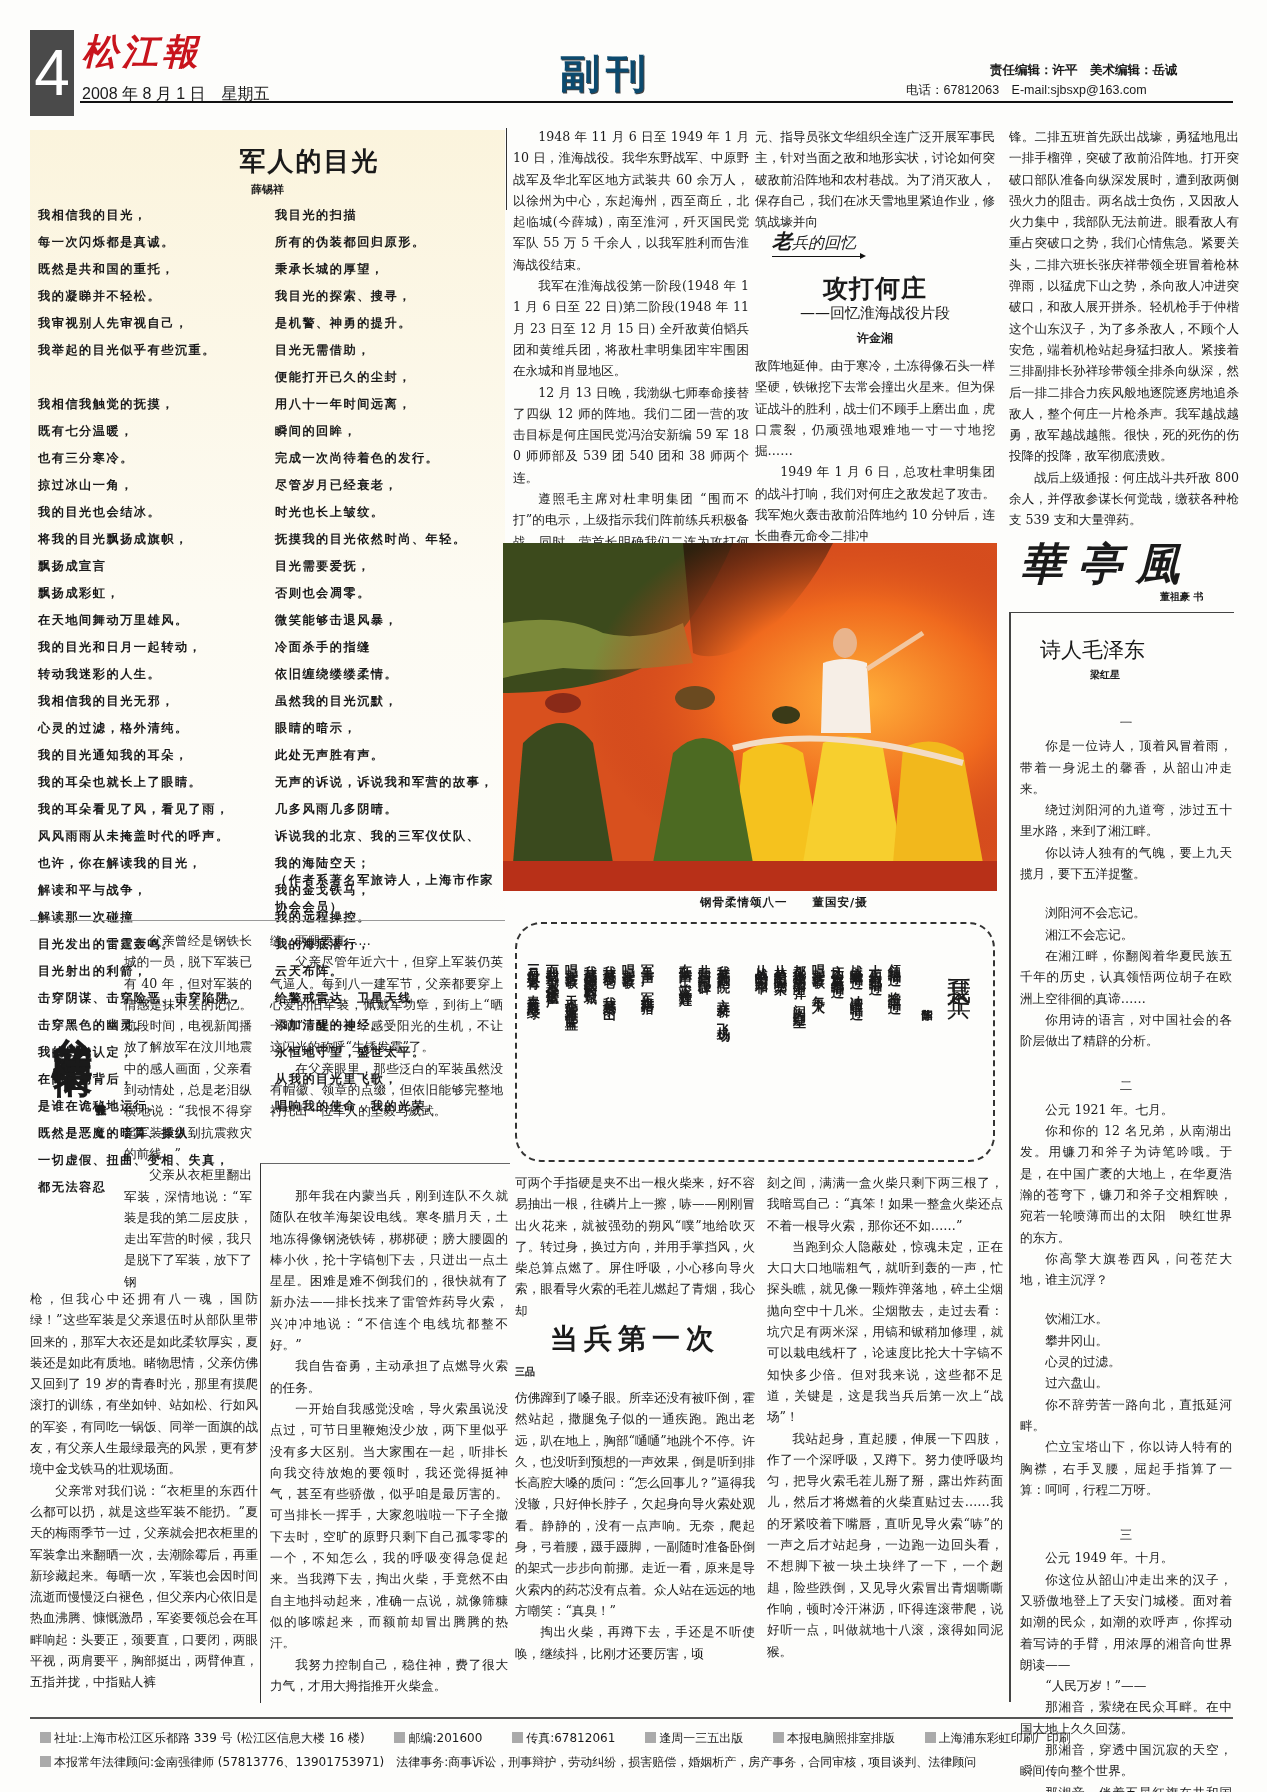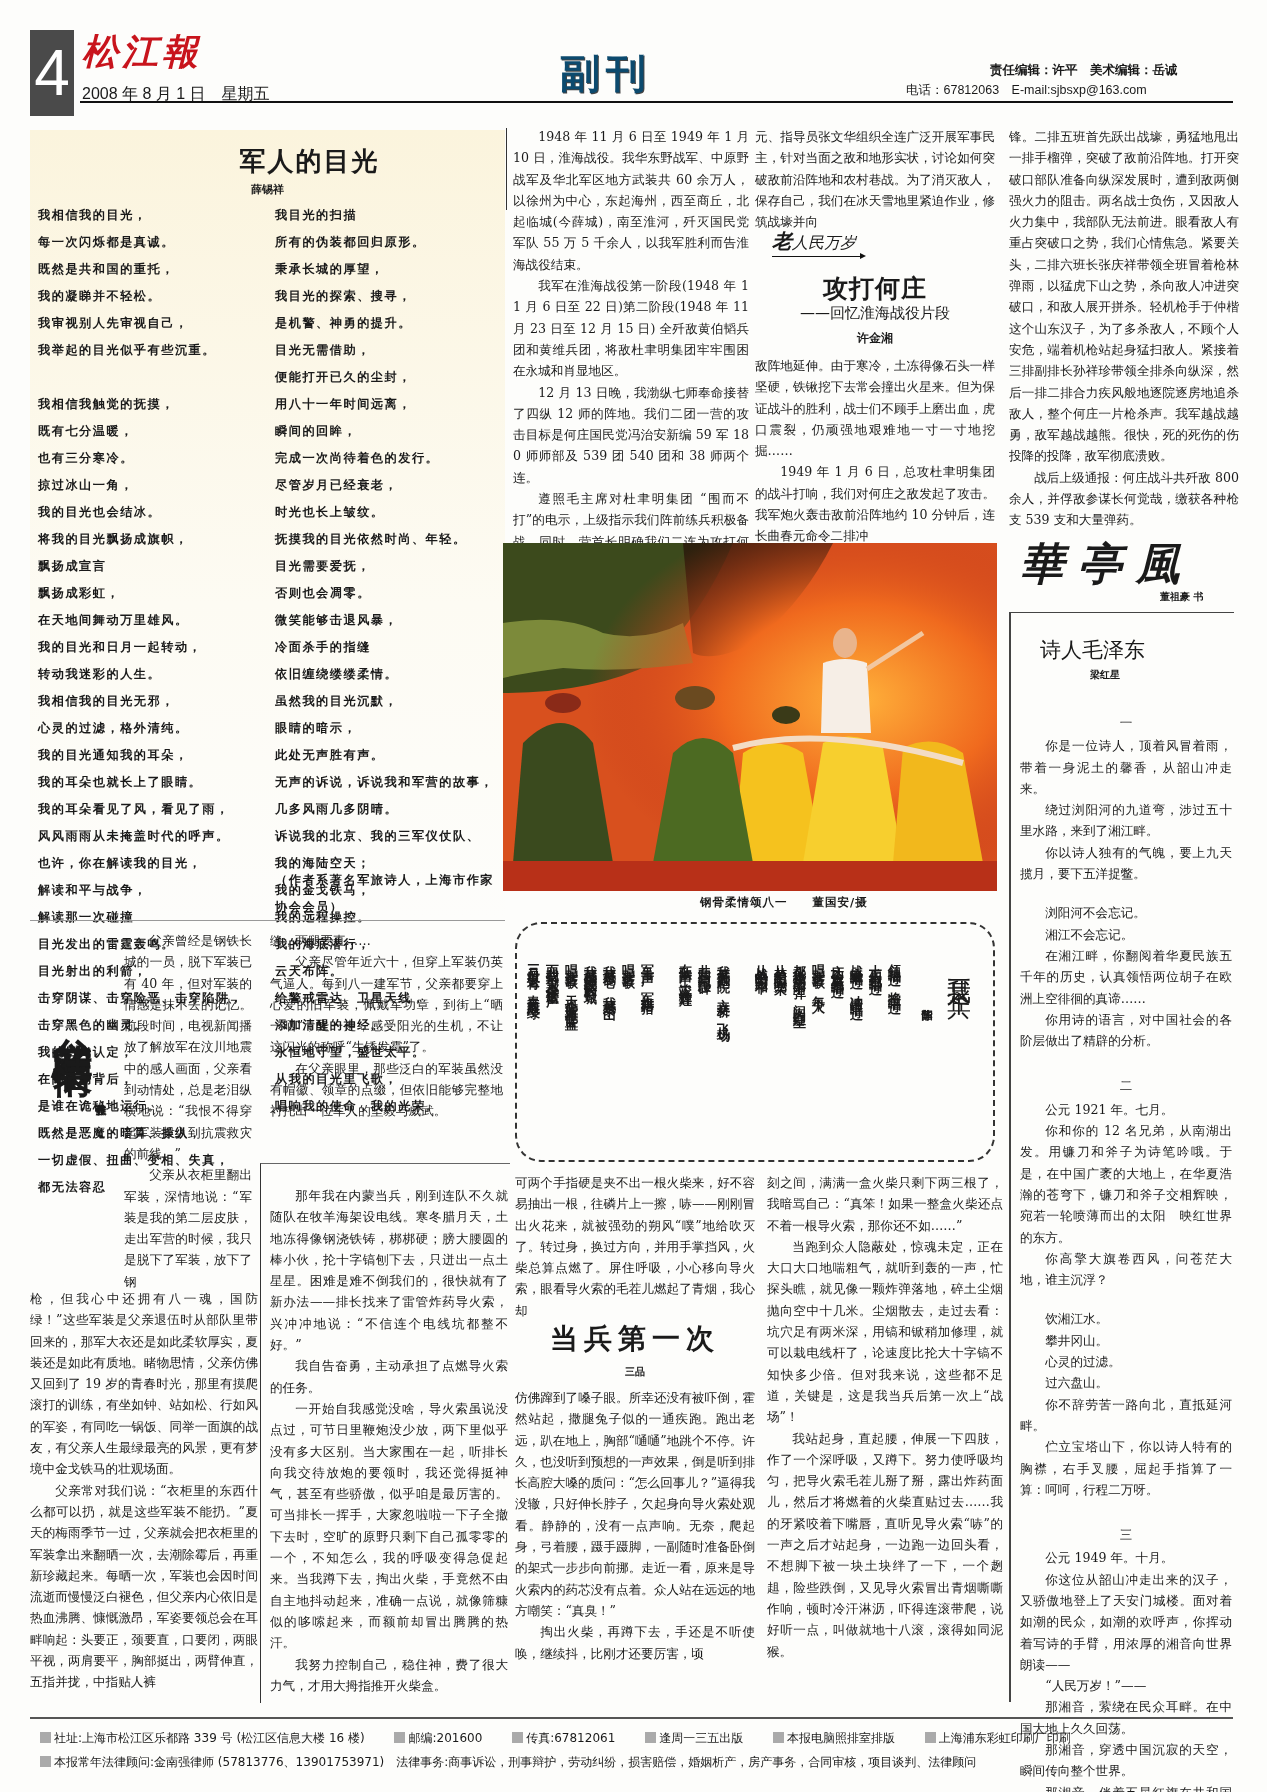--- a/index.html
+++ b/index.html
@@ -58,21 +58,21 @@
 #father-title{left:46px;top:1005px;writing-mode:vertical-rl;font-size:40px;font-weight:bold;letter-spacing:4px;font-family:"DejaVu Serif",serif}
 #father-author{left:92px;top:1095px;writing-mode:vertical-rl;font-size:11px;font-weight:bold}
 #father-a{left:124px;top:930px;width:128px}
 #father-b{left:270px;top:930px;width:233px}
 #father-c{left:30px;top:1288px;width:228px}
 
 #first-box{left:260px;top:1163px;width:250px;height:540px;border-left:1px solid #333;border-top:1px solid #666}
 #first-a{left:270px;top:1185px;width:238px}
 #first-b{left:515px;top:1172px;width:240px}
 #first-title{left:515px;top:1320px;width:240px;text-align:center;font-size:28px;font-weight:bold;letter-spacing:6px;font-family:"DejaVu Serif",serif}
-#first-author{left:515px;top:1365px;width:240px;text-align:center;font-size:10px;font-weight:bold}
+#first-author{left:515px;top:1365px;width:240px;font-size:10px;font-weight:bold}
 #first-c{left:515px;top:1387px;width:240px}
 #first-d{left:767px;top:1172px;width:236px}
 
 #footer-rule{left:30px;top:1717px;width:1203px;height:2px;background:#555}
 #footer1,#footer2{left:40px;font-size:12px;font-weight:normal;font-family:"DejaVu Sans",sans-serif;white-space:nowrap}
 #footer1{top:1730px}
 #footer2{top:1754px}
 .sq{display:inline-block;width:11px;height:11px;background:#aaa;margin:0 3px 0 0;vertical-align:-1px}
 .fgap{display:inline-block;width:26px}
 </style>
@@ -167,21 +167,21 @@
 
 <div class="abs txt" id="heart">
   <p>1948 年 11 月 6 日至 1949 年 1 月 10 日，淮海战役。我华东野战军、中原野战军及华北军区地方武装共 60 余万人，以徐州为中心，东起海州，西至商丘，北起临城(今薛城)，南至淮河，歼灭国民党军队 55 万 5 千余人，以我军胜利而告淮海战役结束。</p>
   <p>我军在淮海战役第一阶段(1948 年 11 月 6 日至 22 日)第二阶段(1948 年 11 月 23 日至 12 月 15 日) 全歼敌黄伯韬兵团和黄维兵团，将敌杜聿明集团牢牢围困在永城和肖显地区。</p>
   <p>12 月 13 日晚，我渤纵七师奉命接替了四纵 12 师的阵地。我们二团一营的攻击目标是何庄国民党冯治安新编 59 军 180 师师部及 539 团 540 团和 38 师两个连。</p>
   <p>遵照毛主席对杜聿明集团 “围而不打”的电示，上级指示我们阵前练兵积极备战。同时，营首长明确我们二连为攻打何庄主攻连。据此，连长曲春</p>
 </div>
 <div class="abs txt" id="heart2">
   <p class="noind">元、指导员张文华组织全连广泛开展军事民主，针对当面之敌和地形实状，讨论如何突破敌前沿阵地和农村巷战。为了消灭敌人，保存自己，我们在冰天雪地里紧迫作业，修筑战壕并向</p>
 </div>
-<div class="abs" id="oldsoldier-tag"><b>老</b><span>人民万岁</span></div>
+<div class="abs" id="oldsoldier-tag"><b>老</b><span>兵的回忆</span></div>
 <div class="abs" id="oldsoldier-arrow"></div>
 <div class="abs" id="hez-title">攻打何庄</div>
 <div class="abs" id="hez-sub">——回忆淮海战役片段</div>
 <div class="abs" id="hez-author">许金湘</div>
 <div class="abs txt" id="heart3">
   <p class="noind">敌阵地延伸。由于寒冷，土冻得像石头一样坚硬，铁锹挖下去常会撞出火星来。但为保证战斗的胜利，战士们不顾手上磨出血，虎口震裂，仍顽强地艰难地一寸一寸地挖掘……</p>
   <p>1949 年 1 月 6 日，总攻杜聿明集团的战斗打响，我们对何庄之敌发起了攻击。我军炮火轰击敌前沿阵地约 10 分钟后，连长曲春元命令二排冲</p>
 </div>
 <div class="abs txt" id="col4">
   <p class="noind">锋。二排五班首先跃出战壕，勇猛地甩出一排手榴弹，突破了敌前沿阵地。打开突破口部队准备向纵深发展时，遭到敌两侧强火力的阻击。两名战士负伤，又因敌人火力集中，我部队无法前进。眼看敌人有重占突破口之势，我们心情焦急。紧要关头，二排六班长张庆祥带领全班冒着枪林弹雨，以猛虎下山之势，杀向敌人冲进突破口，和敌人展开拼杀。轻机枪手于仲楷这个山东汉子，为了多杀敌人，不顾个人安危，端着机枪站起身猛扫敌人。紧接着三排副排长孙祥珍带领全排杀向纵深，然后一排二排合力疾风般地逐院逐房地追杀敌人，整个何庄一片枪杀声。我军越战越勇，敌军越战越熊。很快，死的死伤的伤投降的投降，敌军彻底溃败。</p>

